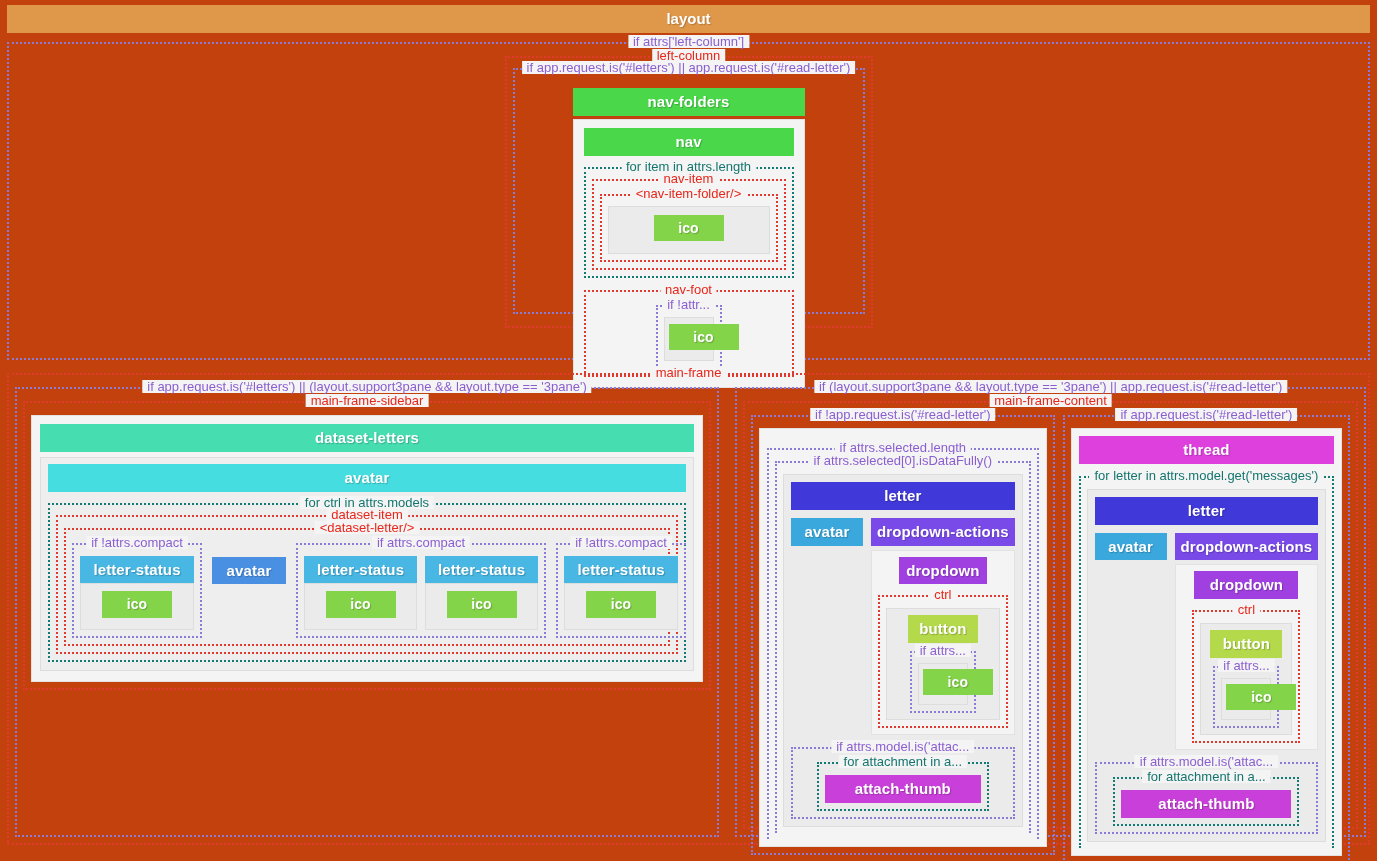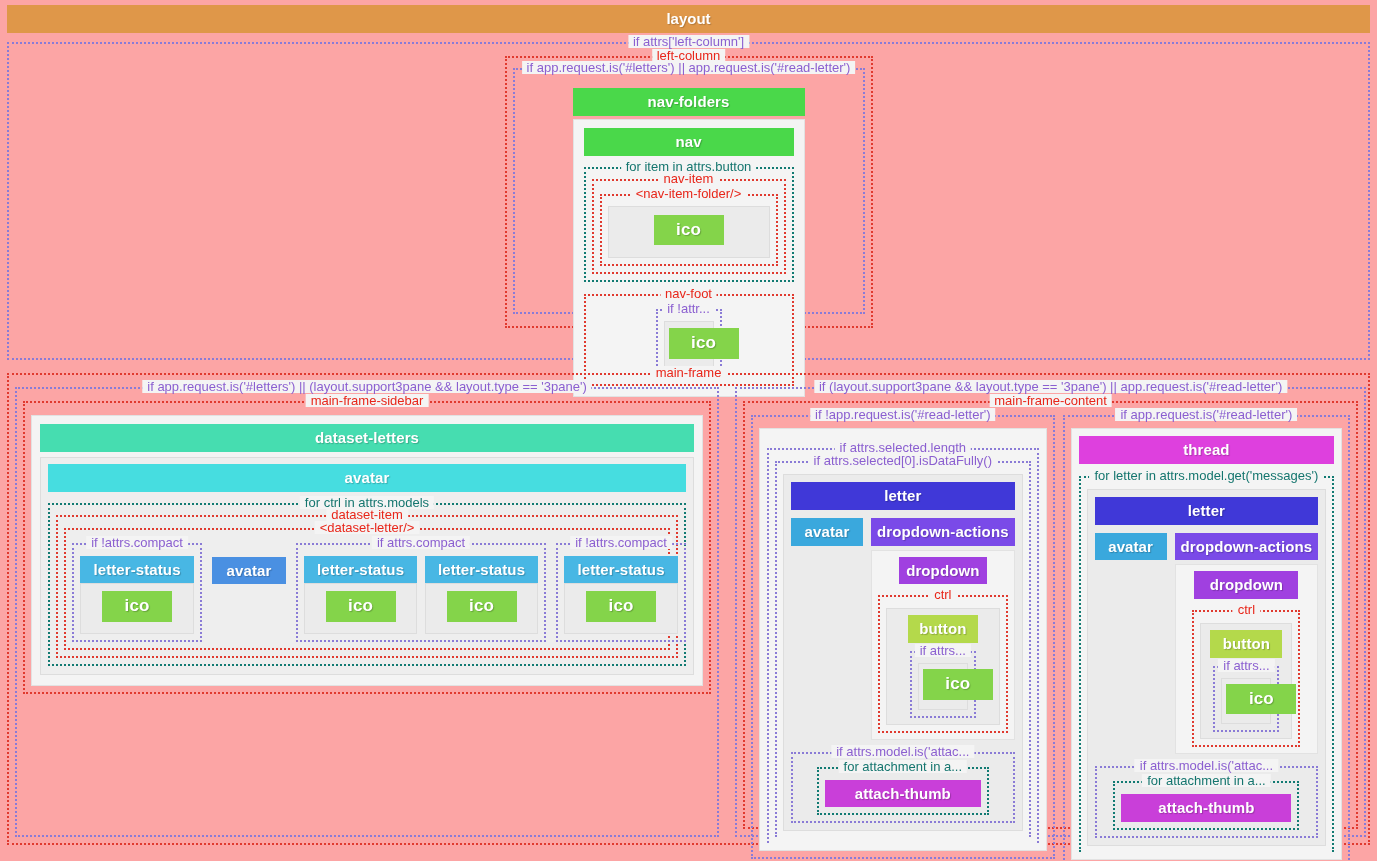--- a/index.html
+++ b/index.html
@@ -6,41 +6,41 @@
   * { box-sizing: border-box; }
   html, body {
     margin: 0; padding: 0;
     background: #f4f4f4;
     font-family: "Liberation Sans", "DejaVu Sans", sans-serif;
   }
   #page {
     position: relative;
     width: 1377px;
     height: 861px;
-    background: #fca5a5;
+    background: #c2410c;
     overflow: hidden;
     padding: 5px 7px 0 7px;
   }
 
   
   .comp {
     display: block;
     width: 100%;
     color: #ffffff;
     font-size: 15px;
     font-weight: bold;
     text-align: center;
     line-height: 1.45;
     padding: 3px 6px;
     text-shadow: 1px 1px 1px rgba(0,0,0,0.22);
     letter-spacing: .1px;
     white-space: nowrap;
     overflow: hidden;
   }
-  .comp.sm { font-size: 17px; }
+  .comp.sm { font-size: 14px; }
   .comp.inline { display: inline-block; width: auto; min-width: 70px; }
 
   
   .fs {
     position: relative;
     border-style: dotted;
     border-width: 2px;
     margin: 0;
     padding: 10px 6px 6px 6px;
   }
@@ -128,21 +128,21 @@
       <div class="fs purple" style="height:246px;padding-top:12px;">
         <span class="lg">if app.request.is('#letters') || app.request.is('#read-letter')</span>
 
         <div id="nav-wrap">
           <div class="comp" style="background:#4ad84a;">nav-folders</div>
 
           <div class="surface" style="margin-top:3px;padding:8px 10px 10px 10px;">
             <div class="comp" style="background:#4ad84a;">nav</div>
 
             <div class="fs teal" style="margin-top:11px;">
-              <span class="lg">for item in attrs.button</span>
+              <span class="lg">for item in attrs.length</span>
 
               <div class="fs red">
                 <span class="lg">nav-item</span>
 
                 <div class="fs red" style="margin-top:3px;">
                   <span class="lg">&lt;nav-item-folder/&gt;</span>
                   <div class="panel center" style="padding:8px 6px;">
                     <span class="comp inline ico-badge sm">ico</span>
                   </div>
                 </div>

